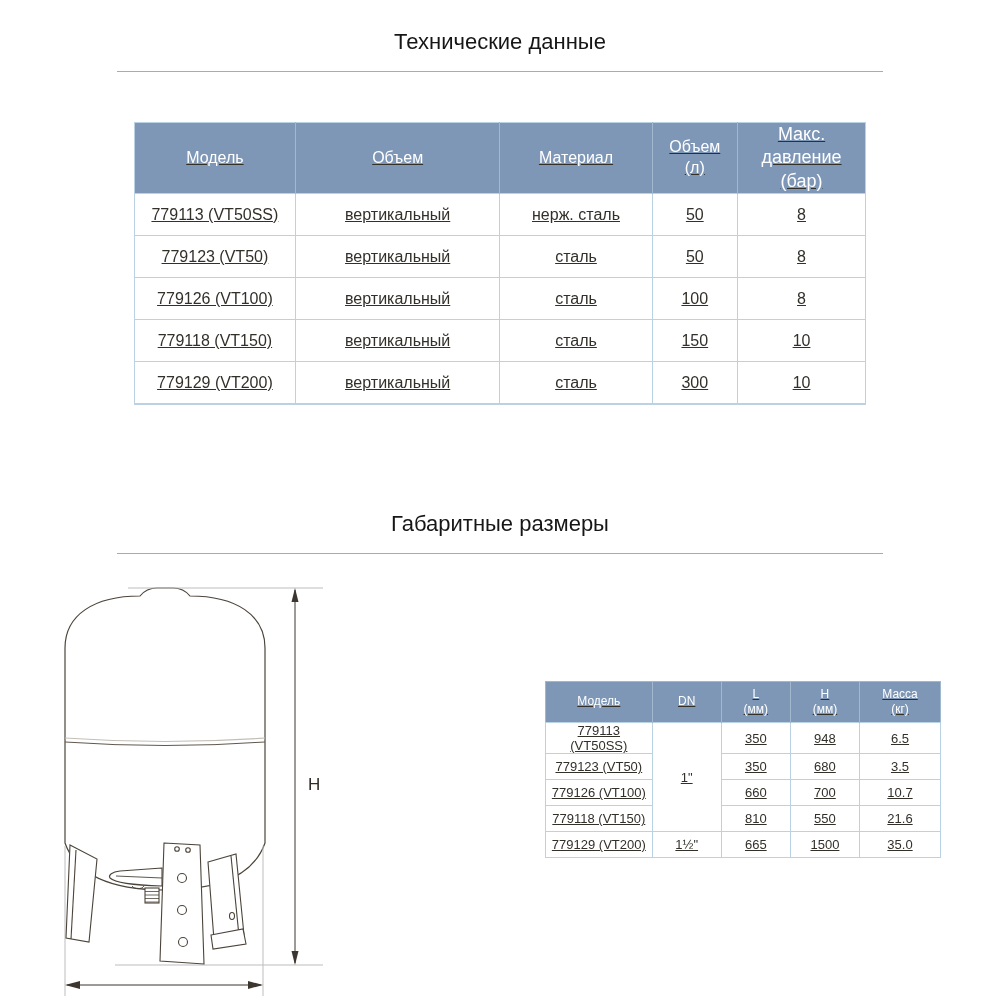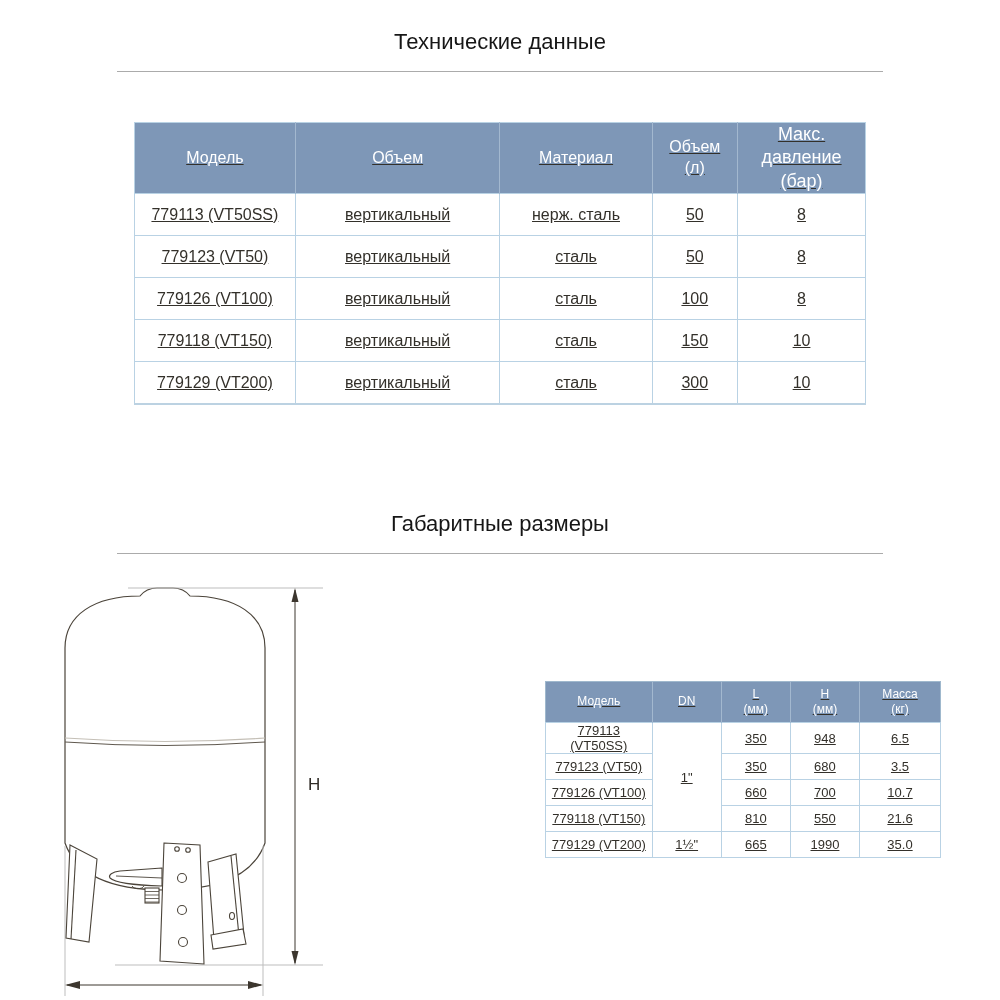--- a/index.html
+++ b/index.html
@@ -261,19 +261,19 @@
           <tr>
             <td>779118 (VT150)</td>
             <td>810</td>
             <td>550</td>
             <td>21.6</td>
           </tr>
           <tr>
             <td>779129 (VT200)</td>
             <td rowspan="1">1½"</td>
             <td>665</td>
-            <td>1990</td>
+            <td>1500</td>
             <td>35.0</td>
           </tr>
         </tbody>
     </table>
   </div>
 </div>
 
 </body></html>

